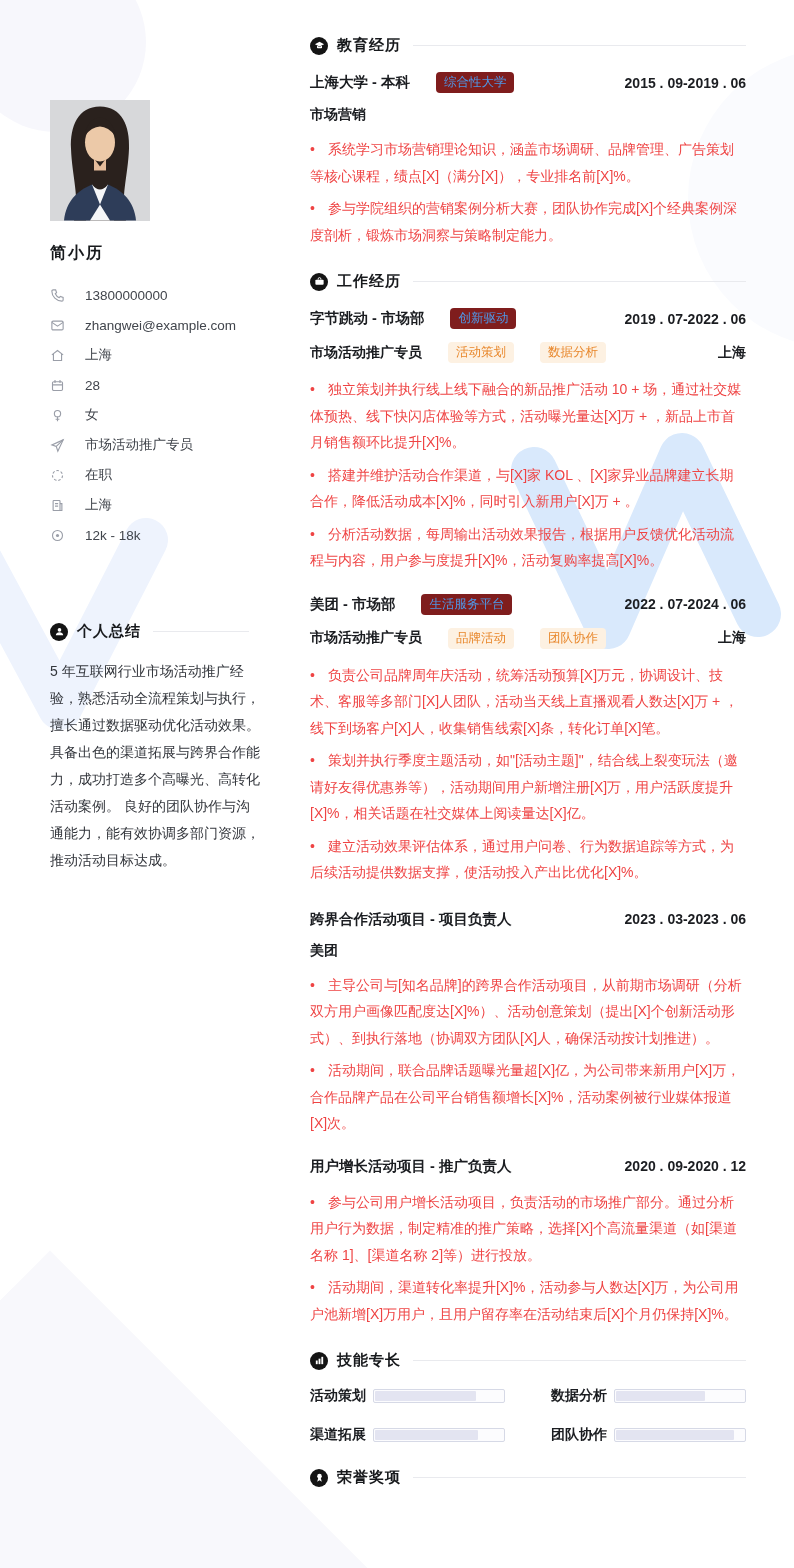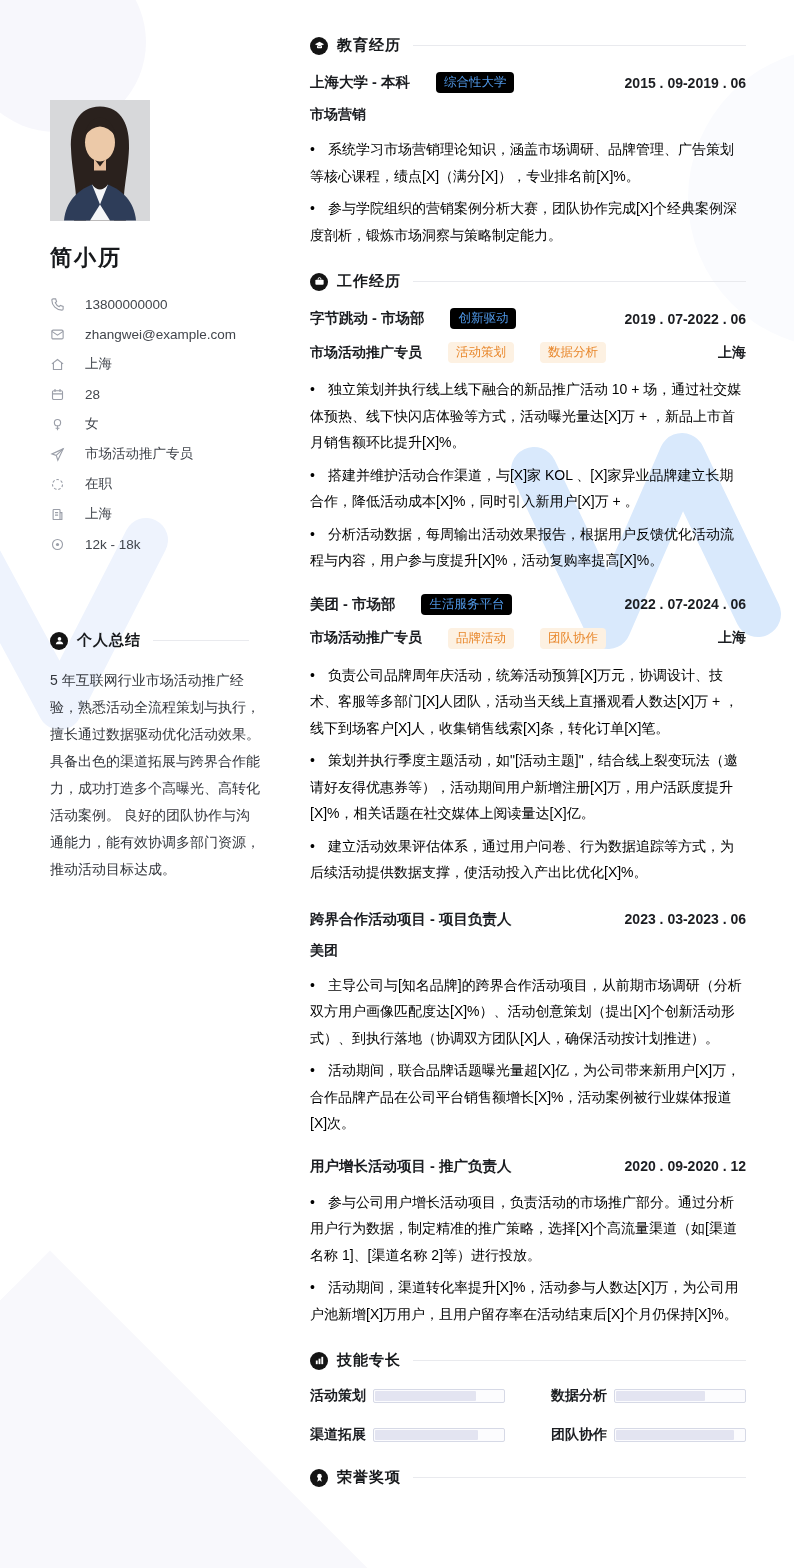--- a/index.html
+++ b/index.html
@@ -8,21 +8,21 @@
 
   
   .deco { position:absolute; z-index:0; pointer-events:none; }
   .deco-circle-tl { left:-34px; top:-48px; width:180px; height:180px; border-radius:50%; background:#f7f7fc; }
   .deco-circle-tr { left:688px; top:48px; width:300px; height:300px; border-radius:50%; background:#fafbfe; }
   .deco-blob-bl { left:-190px; top:1350px; width:480px; height:480px; background:#f8f8fc; transform:rotate(45deg); }
 
   
   .sidebar { position:absolute; left:50px; top:100px; width:240px; z-index:2; }
   .photo { width:100px; height:121px; overflow:hidden; background:#d7d8da; }
-  .name { margin-top:22px; font-size:22px; font-weight:700; color:#17191c; letter-spacing:2px; }
+  .name { margin-top:22px; font-size:16px; font-weight:700; color:#17191c; letter-spacing:2px; }
   .contacts { margin-top:22px; display:flex; flex-direction:column; gap:12px; }
   .contact-row { display:flex; align-items:center; gap:20px; font-size:13.5px; color:#41454c; height:18px; }
   .contact-row svg { width:15px; height:15px; flex:0 0 15px; }
 
   .summary-head { margin-top:78px; display:flex; align-items:center; }
   .summary-text { margin-top:17px; width:213px; font-size:14px; line-height:27px; color:#33363c; }
 
   
   .sec-head { display:flex; align-items:center; margin-bottom:17px; }
   .sec-icon { width:18px; height:18px; border-radius:50%; background:#141414; display:flex;
@@ -30,25 +30,25 @@
   .sec-icon svg { width:11px; height:11px; }
   .sec-title { font-size:15px; font-weight:700; color:#17191c; letter-spacing:1px; white-space:nowrap; }
   .sec-line { flex:1; height:1px; background:#e9eaee; margin-left:12px; }
 
   
   .main { position:absolute; left:310px; top:36px; width:436px; z-index:2; }
   .entry-row { display:flex; align-items:center; justify-content:space-between; margin-bottom:13px; }
   .entry-left { display:flex; align-items:center; gap:26px; }
   .entry-name { font-size:14.5px; font-weight:700; color:#1b1d21; white-space:nowrap; }
   .tag { font-size:12.5px; padding:2px 8px; border-radius:4px; white-space:nowrap; }
-  .tag.blue { background:#000000; color:#4f97e6; }
+  .tag.blue { background:#7f1d1d; color:#4f97e6; }
   .tag.orange { background:#fdf1e2; color:#e8872b; }
   .entry-date, .entry-loc { font-size:14px; font-weight:700; color:#1b1d21; white-space:nowrap; }
   .entry-sub { font-size:14px; font-weight:700; color:#1b1d21; margin-bottom:12px; }
-  .bullet { font-size:14px; line-height:26.5px; color:#000000; margin-bottom:6px; }
+  .bullet { font-size:14px; line-height:26.5px; color:#ef4444; margin-bottom:6px; }
   .bullet::before { content:"•"; margin-right:13px; }
   .block-gap { margin-bottom:20px; }
   .section-gap { margin-bottom:24px; }
 
   
   .skills-grid { display:grid; grid-template-columns:1fr 1fr; column-gap:46px; row-gap:21px; }
   .skill { display:flex; align-items:center; justify-content:space-between; }
   .skill-label { font-size:14px; font-weight:700; color:#1b1d21; }
   .skill-track { width:130px; height:12px; border:1px solid #d6d9e6; border-radius:2px; background:#fcfcfe; position:relative; }
   .skill-fill { position:absolute; left:1px; top:1px; bottom:1px; background:#e3e4f1; border-radius:1px; }

